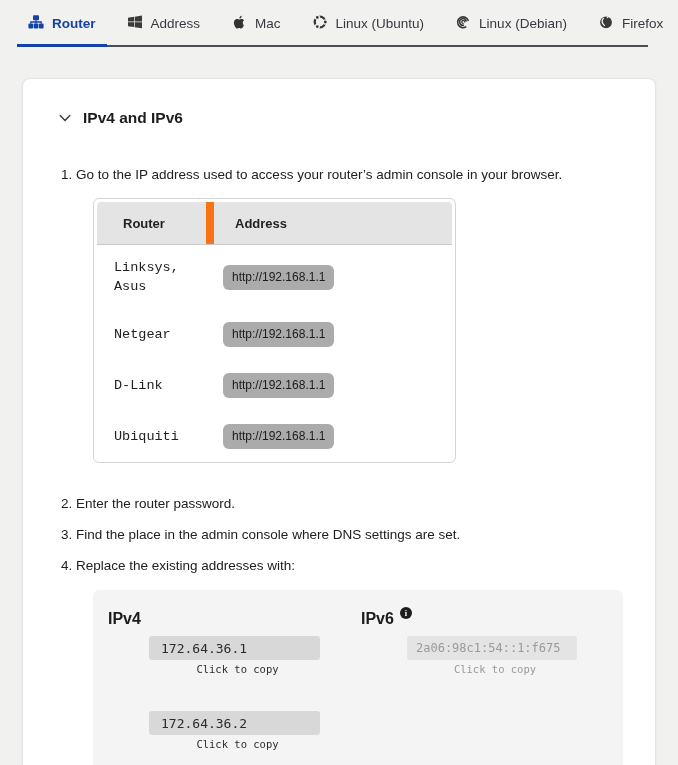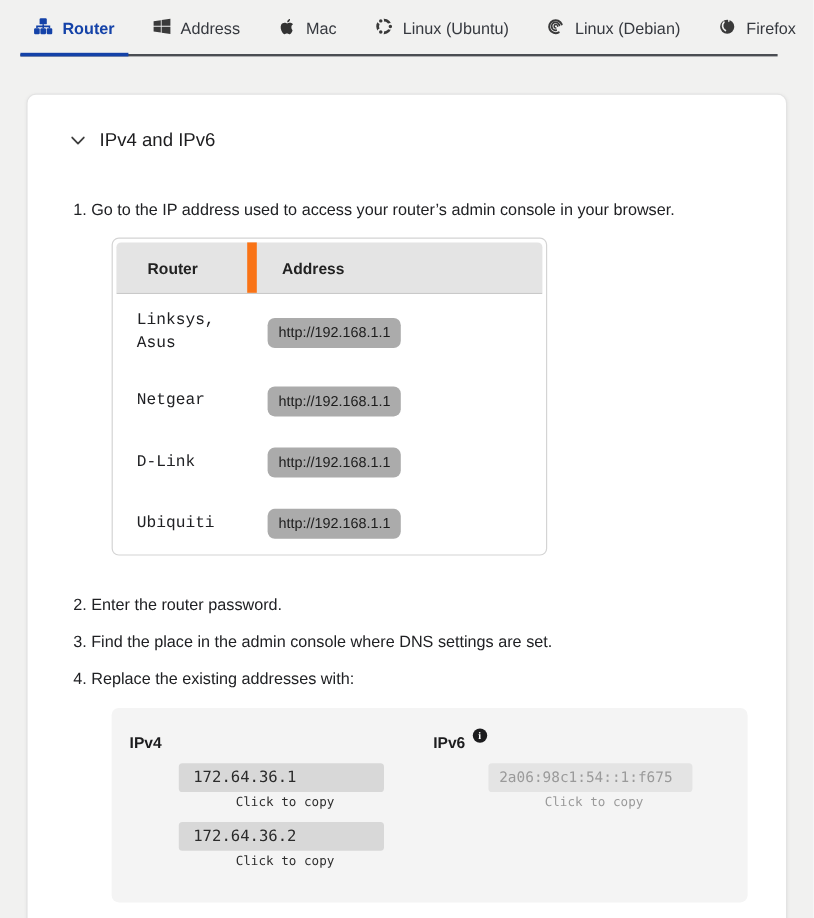--- a/index.html
+++ b/index.html
@@ -30,21 +30,21 @@
   .card {
     width:634px; min-height:682px;
     margin:31px 0 0 22px;
     background:#ffffff;
     border:1px solid #e3e3e3;
     border-radius:8px;
     box-shadow:0 1px 3px rgba(0,0,0,0.05);
     padding:30px 26px 40px 36px;
   }
   .section-head { display:flex; align-items:center; gap:12px; cursor:pointer; }
-  .section-title { font-size:15.5px; font-weight:normal; color:#1d1d1f; }
+  .section-title { font-size:15.5px; font-weight:bold; color:#1d1d1f; }
   
   .steps { margin-top:38px; }
   .step { display:flex; font-size:13.5px; color:#202124; line-height:19px; }
   .step-num { min-width:17px; padding-left:2px; }
   .step-body { flex:1; }
   .step + .step { margin-top:12px; }
   .step.gap-lg { margin-top:22px; }
   .step.gap-xl { margin-top:18px; }
   
   .router-table {
@@ -69,29 +69,29 @@
     border-radius:6px; white-space:nowrap;
   }
   
   .dns-box {
     width:530px; margin:15px 0 2px 17px;
     background:#f4f4f4; border-radius:6px;
     padding:19px 0 24px 15px;
     display:grid; grid-template-columns:253px 1fr;
   }
   .dns-label-row { display:flex; align-items:flex-start; gap:6px; margin-bottom:8px; }
-  .dns-label { font-size:13px; font-weight:bold; color:#1c1c1e; }
+  .dns-label { font-size:16px; font-weight:bold; color:#1c1c1e; }
   .info-dot {
     width:12px; height:12px; border-radius:50%; background:#1c1c1e;
     color:#fff; font-size:8.5px; font-weight:bold; font-family:"Liberation Serif",serif;
     display:inline-flex; align-items:center; justify-content:center;
     margin-top:-2px; cursor:pointer;
   }
   .copy-row { display:flex; align-items:center;flex-direction:column; }
-  .copy-row + .copy-row { margin-top:6px; }
+  .copy-row + .copy-row { margin-top:32px; }
   .ip-box {
     width:171px; height:24px;
     background:#d8d8d8; border-radius:3px;
     display:flex; align-items:center; padding-left:12px;
     font-family:"DejaVu Sans Mono", monospace;
     font-size:13px; color:#2b2b2b; cursor:pointer;
   }
   .ip-box.v6 { width:170px; background:#e4e4e4; color:#9a9a9a; font-size:12px; padding-left:9px;text-align:center; }
   .copy-label {
     font-family:"DejaVu Sans Mono", monospace;

